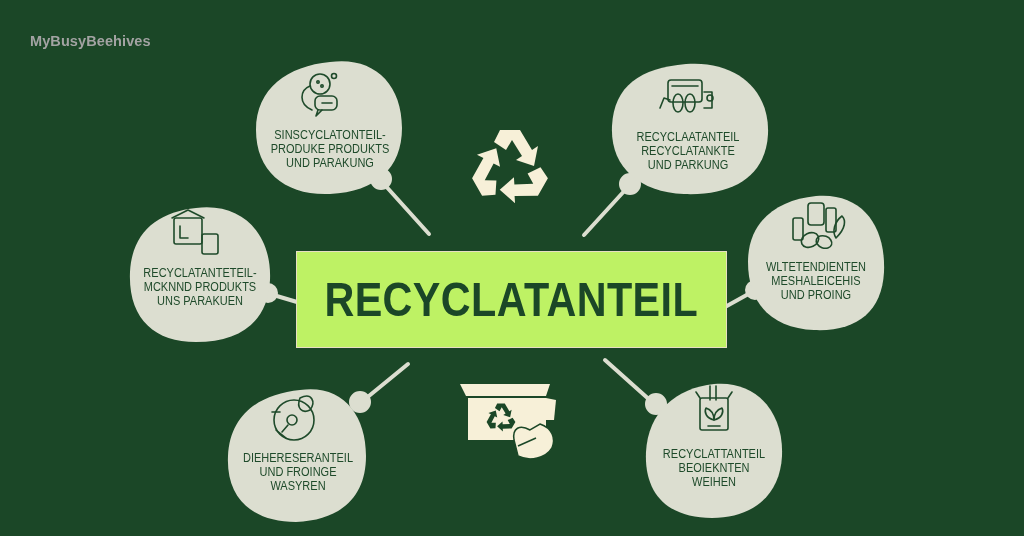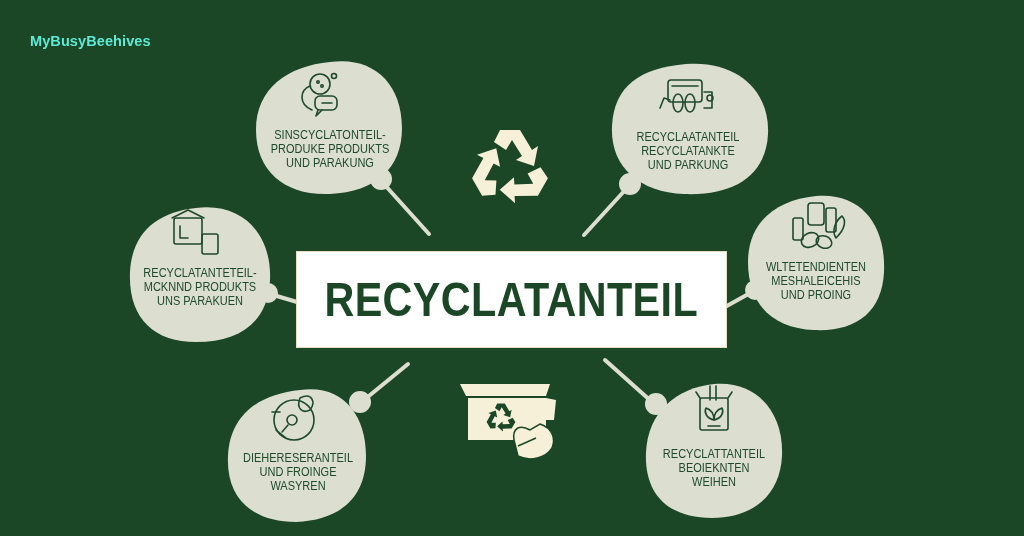--- a/index.html
+++ b/index.html
@@ -5,27 +5,27 @@
   html, body { margin: 0; padding: 0; }
   body {
     width: 1024px; height: 536px; overflow: hidden;
     background: #1b4727;
     font-family: "Liberation Sans", sans-serif;
     position: relative;
   }
   #canvas { position: absolute; left: 0; top: 0; width: 1024px; height: 536px; }
   .brand {
     position: absolute; left: 30px; top: 33px;
-    color: #5eead4; font-weight: bold; font-size: 14.5px;
+    color: #a3a3a3; font-weight: bold; font-size: 14.5px;
     font-family: "Liberation Sans", sans-serif;
     letter-spacing: 0.1px;
   }
   .center-box {
     position: absolute; left: 296px; top: 251px; width: 429px; height: 95px;
-    background: #ffffff;
+    background: #bef264;
     border: 1px solid #e8dfc2;
     display: flex; align-items: center; justify-content: center;
   }
   .center-text {
     color: #1b4727; font-family: "Liberation Sans", sans-serif;
     font-weight: bold; font-size: 48px; letter-spacing: 0.5px;
     transform: scaleX(0.86); white-space: nowrap;
   }
   .bubble-text {
     position: absolute; text-align: center;

